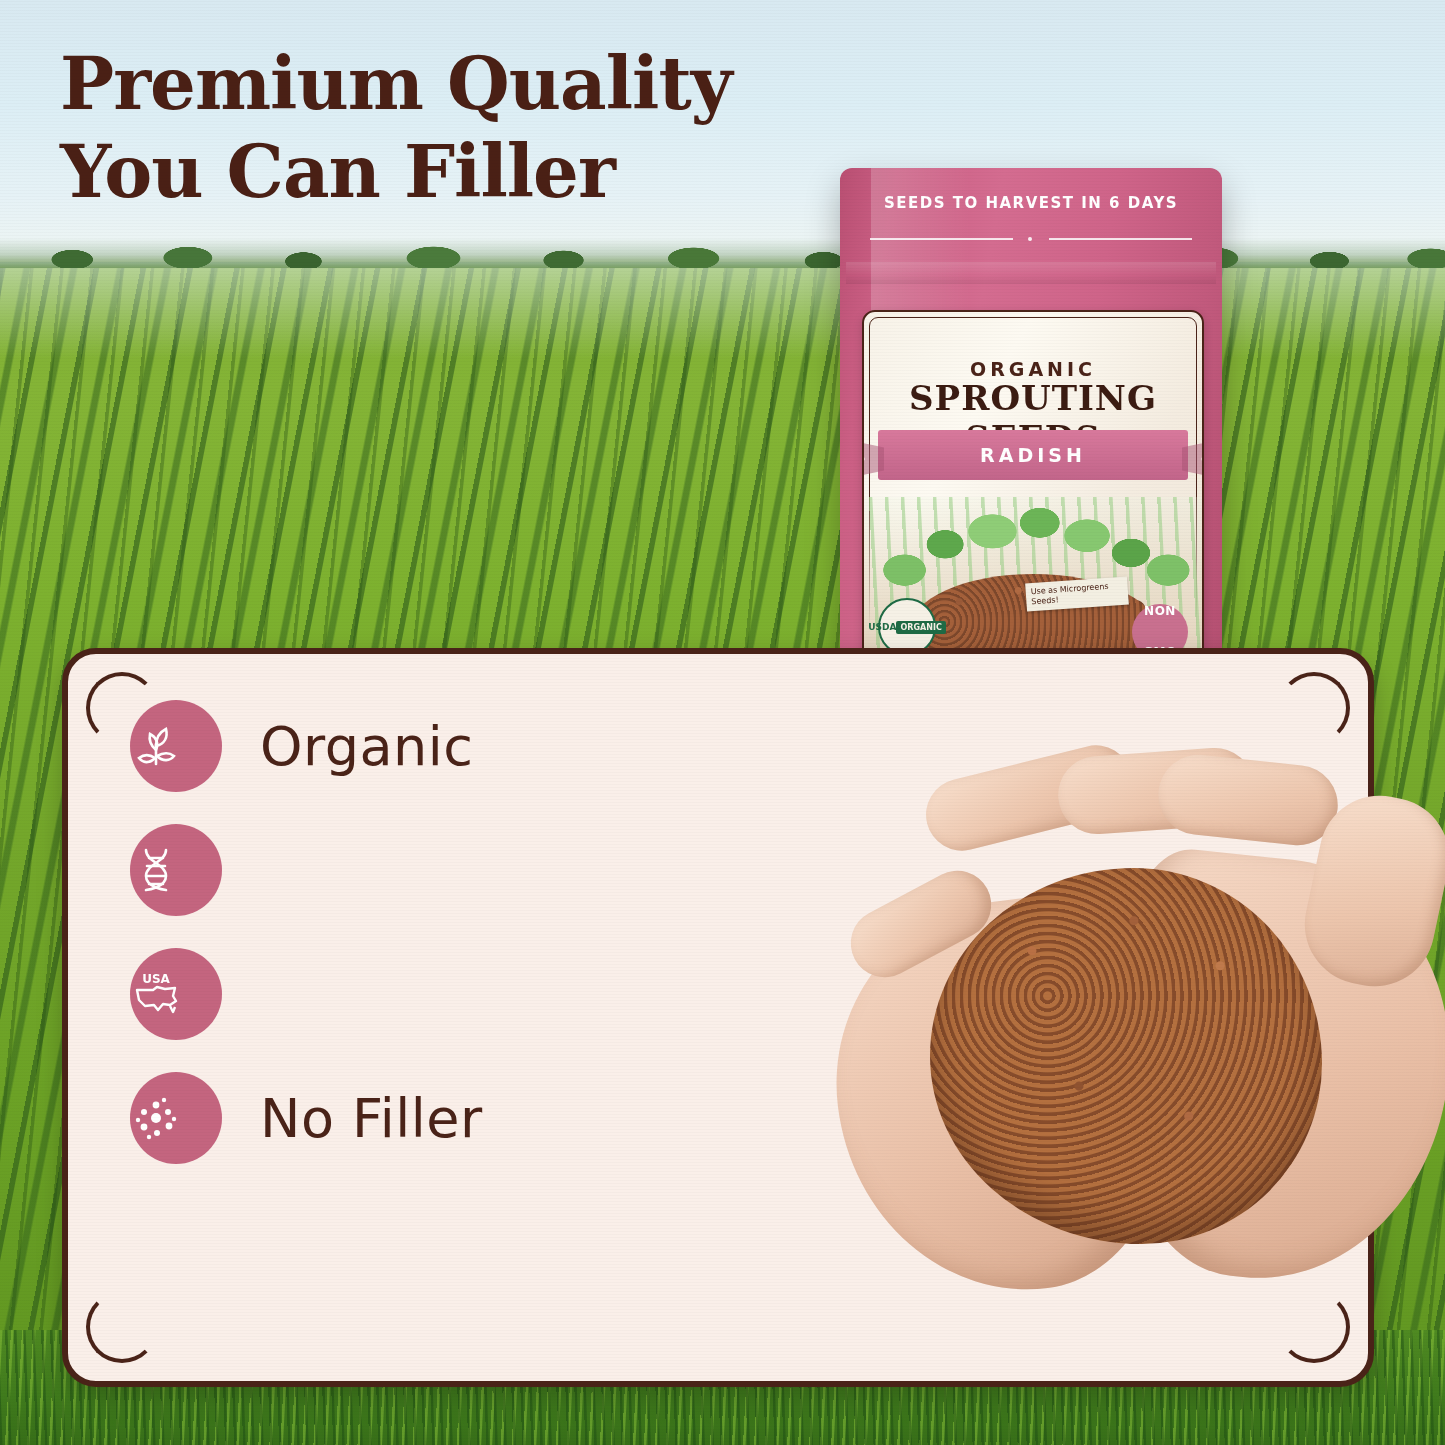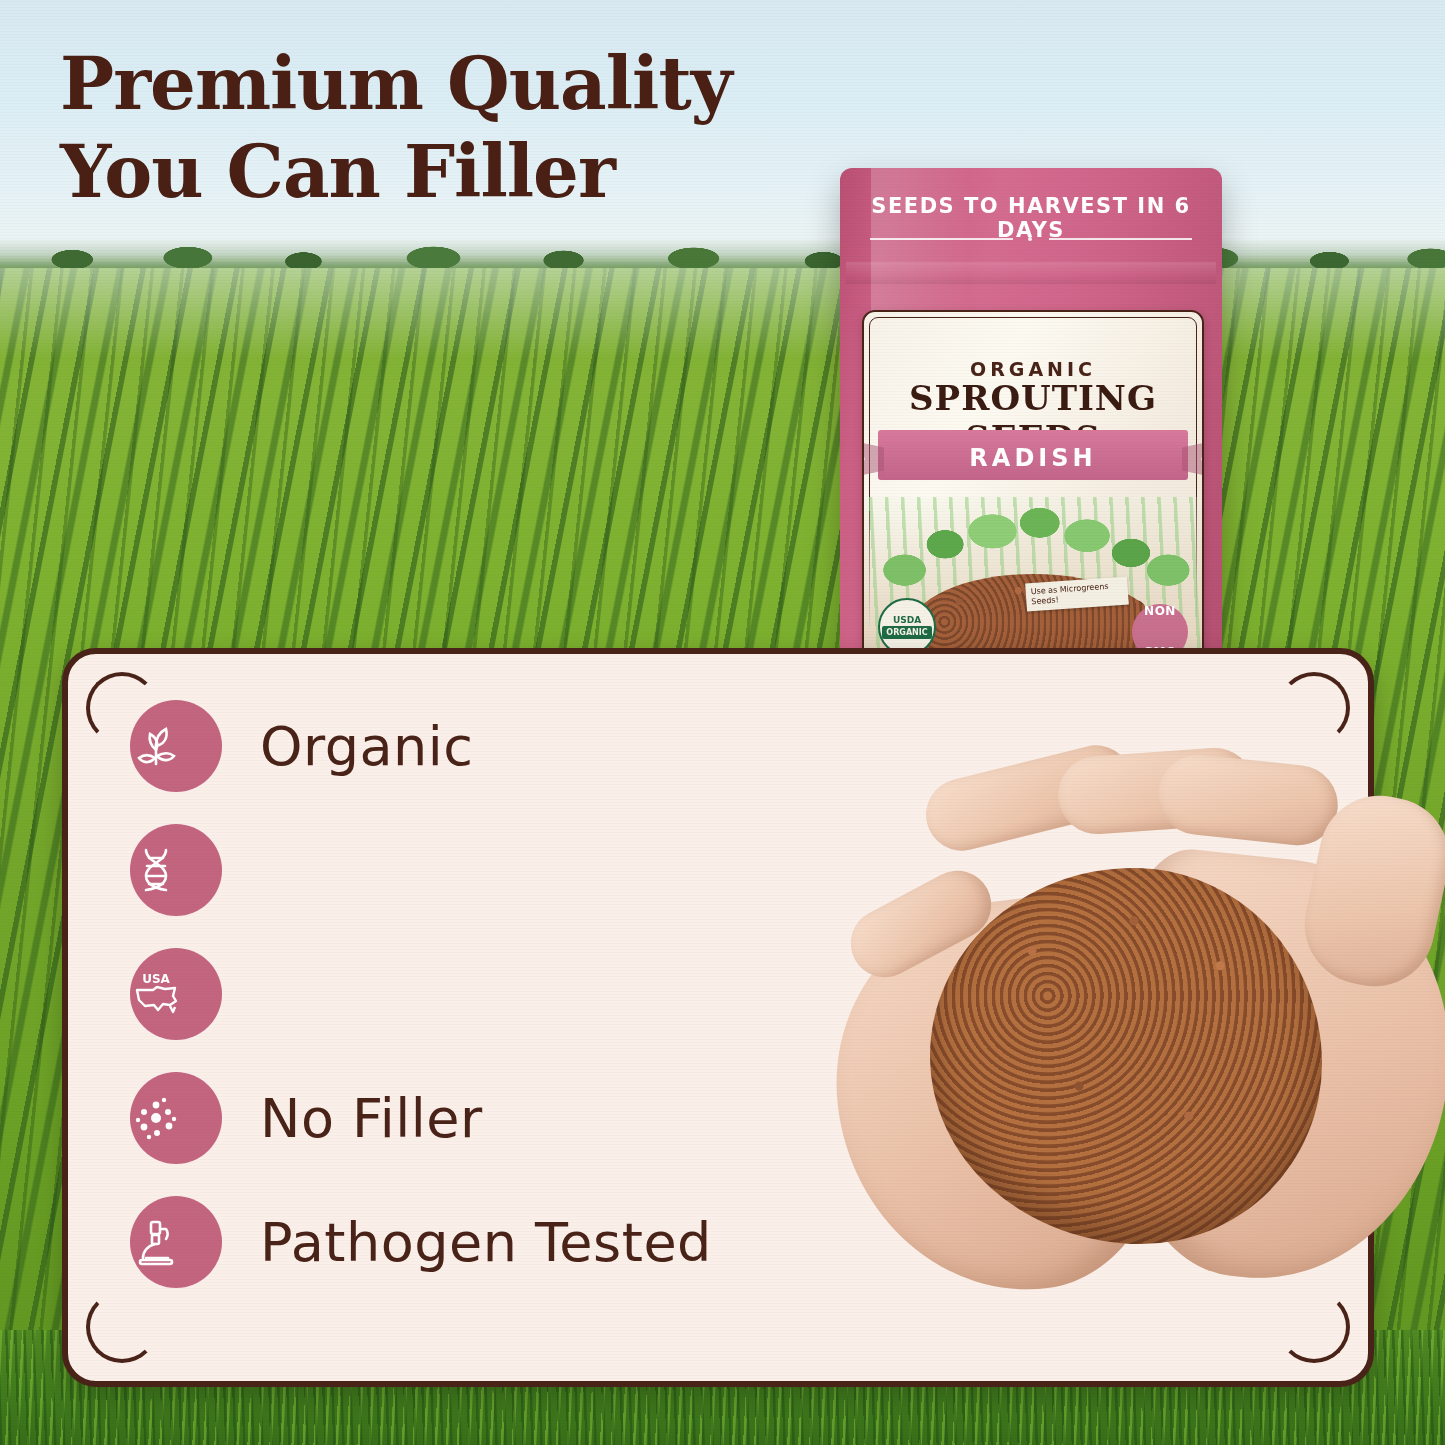--- a/index.html
+++ b/index.html
@@ -54,21 +54,21 @@
 
   
   .pkg{position:absolute;left:840px;top:168px;width:382px;height:580px;z-index:6;}
   .pkg-body{position:absolute;inset:0;border-radius:12px 12px 10px 10px;
      background:linear-gradient(100deg,#b94f72 0%,#cb5f84 12%,#d46c90 34%,#cf6489 58%,#c25a7d 80%,#b24e6f 100%);
      box-shadow:0 16px 34px rgba(0,0,0,.28);}
   .pkg-gloss{position:absolute;left:8%;top:0;width:26%;height:100%;
      background:linear-gradient(90deg,rgba(255,255,255,.20),rgba(255,255,255,0));}
   .pkg-topband{position:absolute;left:0;top:0;width:100%;height:112px;}
   .pkg-tagline{position:absolute;left:0;top:26px;width:100%;text-align:center;
-     color:#fff;font-size:21px;font-weight:700;letter-spacing:1.5px;
+     color:#fff;font-size:15px;font-weight:700;letter-spacing:1.5px;
      font-family:"DejaVu Sans",sans-serif;}
   .pkg-rule{position:absolute;left:30px;top:70px;width:322px;height:2px;}
   .pkg-rule:before,.pkg-rule:after{content:"";position:absolute;top:0;height:1.6px;
      background:rgba(255,255,255,.85);width:143px;}
   .pkg-rule:before{left:0;}.pkg-rule:after{right:0;}
   .pkg-rule i{position:absolute;left:158px;top:-1px;width:4px;height:4px;border-radius:50%;
      background:rgba(255,255,255,.9);}
   .pkg-seal{position:absolute;left:6px;top:94px;width:370px;height:22px;
      background:linear-gradient(180deg,rgba(255,255,255,.12),rgba(255,255,255,0) 60%,rgba(0,0,0,.07));}
 
@@ -80,42 +80,42 @@
      font-size:19px;letter-spacing:4px;color:#4a2318;font-weight:600;}
   .lbl-main{position:absolute;left:0;top:66px;width:100%;text-align:center;
      font-family:"DejaVu Serif",serif;font-weight:700;font-size:34px;letter-spacing:1px;color:#3b1c12;}
   .ribbon{position:absolute;left:14px;top:118px;width:310px;height:50px;
      background:linear-gradient(180deg,#d8799c,#c2658a);border-radius:3px;}
   .ribbon:before,.ribbon:after{content:"";position:absolute;top:12px;width:26px;height:34px;
      background:#a8547480;}
   .ribbon:before{left:-20px;clip-path:polygon(0 0,100% 16%,100% 84%,0 100%,26% 50%);}
   .ribbon:after{right:-20px;clip-path:polygon(100% 0,0 16%,0 84%,100% 100%,74% 50%);}
   .lbl-variety{position:absolute;left:0;top:14px;width:100%;text-align:center;color:#fff;
-     font-size:24px;letter-spacing:4px;font-weight:700;}
+     font-size:19px;letter-spacing:4px;font-weight:700;}
   .sprouts{position:absolute;left:0;bottom:0;width:100%;height:215px;
      background:
        radial-gradient(ellipse 30px 22px at 12% 34%, #7dc067 0 70%, transparent 72%),
        radial-gradient(ellipse 26px 20px at 24% 22%, #5ea84c 0 70%, transparent 72%),
        radial-gradient(ellipse 34px 24px at 38% 16%, #8fcd77 0 70%, transparent 72%),
        radial-gradient(ellipse 28px 21px at 52% 12%, #6cb557 0 70%, transparent 72%),
        radial-gradient(ellipse 32px 23px at 66% 18%, #87c870 0 70%, transparent 72%),
        radial-gradient(ellipse 27px 20px at 79% 26%, #5ba449 0 70%, transparent 72%),
        radial-gradient(ellipse 30px 22px at 90% 34%, #7ec168 0 70%, transparent 72%),
        repeating-linear-gradient(87deg, rgba(150,205,130,.55) 0 3px, rgba(0,0,0,0) 4px 16px),
        linear-gradient(180deg,rgba(235,245,225,.2) 0%, #e7d9c4 62%, #d9c6ad 100%);}
   .girl{position:absolute;right:44px;bottom:52px;width:46px;height:62px;}
   .seedpile{position:absolute;left:46px;right:46px;bottom:46px;height:92px;border-radius:50% 50% 6px 6px/60% 60% 6px 6px;
      background:
        radial-gradient(circle at 20% 30%, #9a5a38 0 3px, transparent 4px),
        radial-gradient(circle at 44% 18%, #b06a42 0 3px, transparent 4px),
        radial-gradient(circle at 68% 32%, #8d5232 0 3px, transparent 4px),
        repeating-radial-gradient(circle at 14% 52%, #a4603a 0 3px, #7d482c 4px 6px),
        linear-gradient(180deg,#a86640,#70412a);}
   .badge-usda{position:absolute;left:14px;bottom:56px;width:54px;height:54px;border-radius:50%;
-     background:#f6f1e6;border:2px solid #1f6b45;display:flex;flex-direction:column;
+     background:#f6f1e6;border:2px solid #1f6b45;display:flex;
      align-items:center;justify-content:center;color:#1f6b45;font-size:9px;font-weight:700;line-height:11px;}
   .badge-usda b:last-child{background:#1f6b45;color:#f6f1e6;padding:1px 4px;border-radius:2px;font-size:8px;}
   .badge-gmo{position:absolute;right:14px;bottom:52px;width:56px;height:56px;border-radius:50%;
      background:#c9708f;color:#fff;display:flex;flex-direction:column;align-items:center;
      justify-content:center;font-size:12px;font-weight:700;line-height:13px;letter-spacing:.5px;gap:28px;}
   .microtag{position:absolute;right:74px;bottom:104px;width:92px;padding:4px 5px;
      background:#f3efe2;color:#4a2318;font-size:8px;line-height:10px;transform:rotate(-4deg);
      box-shadow:0 1px 3px rgba(0,0,0,.25);}
   .pkg-footrule{position:absolute;left:26px;right:26px;bottom:26px;height:40px;
      border:1.4px solid #5c2436;border-radius:6px;}
@@ -289,33 +289,20 @@
               <circle cx="14" cy="35" r="3.4"></circle>
             <circle cx="8" cy="28" r="2.2"></circle>
               <circle cx="44" cy="27" r="2.2"></circle>
             <circle cx="19" cy="45" r="2.2"></circle>
               <circle cx="34" cy="8" r="2.2"></circle>
           </svg>
         </div>
         <div class="flabel">No Filler</div>
       </div>
 
-      <div class="feature">
-        <div class="fbadge">
-          <svg viewBox="0 0 52 52" fill="none" stroke="#fff" stroke-width="2.6" stroke-linecap="round" stroke-linejoin="round">
-            <rect x="21" y="6" width="9" height="12" rx="2"></rect>
-            <rect x="22" y="19" width="7" height="9" rx="1.5"></rect>
-            <path d="M25 28c-8 2-12 8-12 14"></path>
-            <path d="M16 42h22"></path>
-            <rect x="10" y="44" width="32" height="4" rx="2"></rect>
-            <path d="M30 13h6a9 9 0 0 1 0 10"></path>
-          </svg>
-        </div>
-        <div class="flabel">Pathogen Tested</div>
-      </div>
 
     </div>
   </div>
 
   <div class="hands">
     <div class="palm palm-l"></div>
     <div class="palm palm-r"></div>
     <div class="finger f1"></div>
     <div class="finger f2"></div>
     <div class="finger f3"></div>

